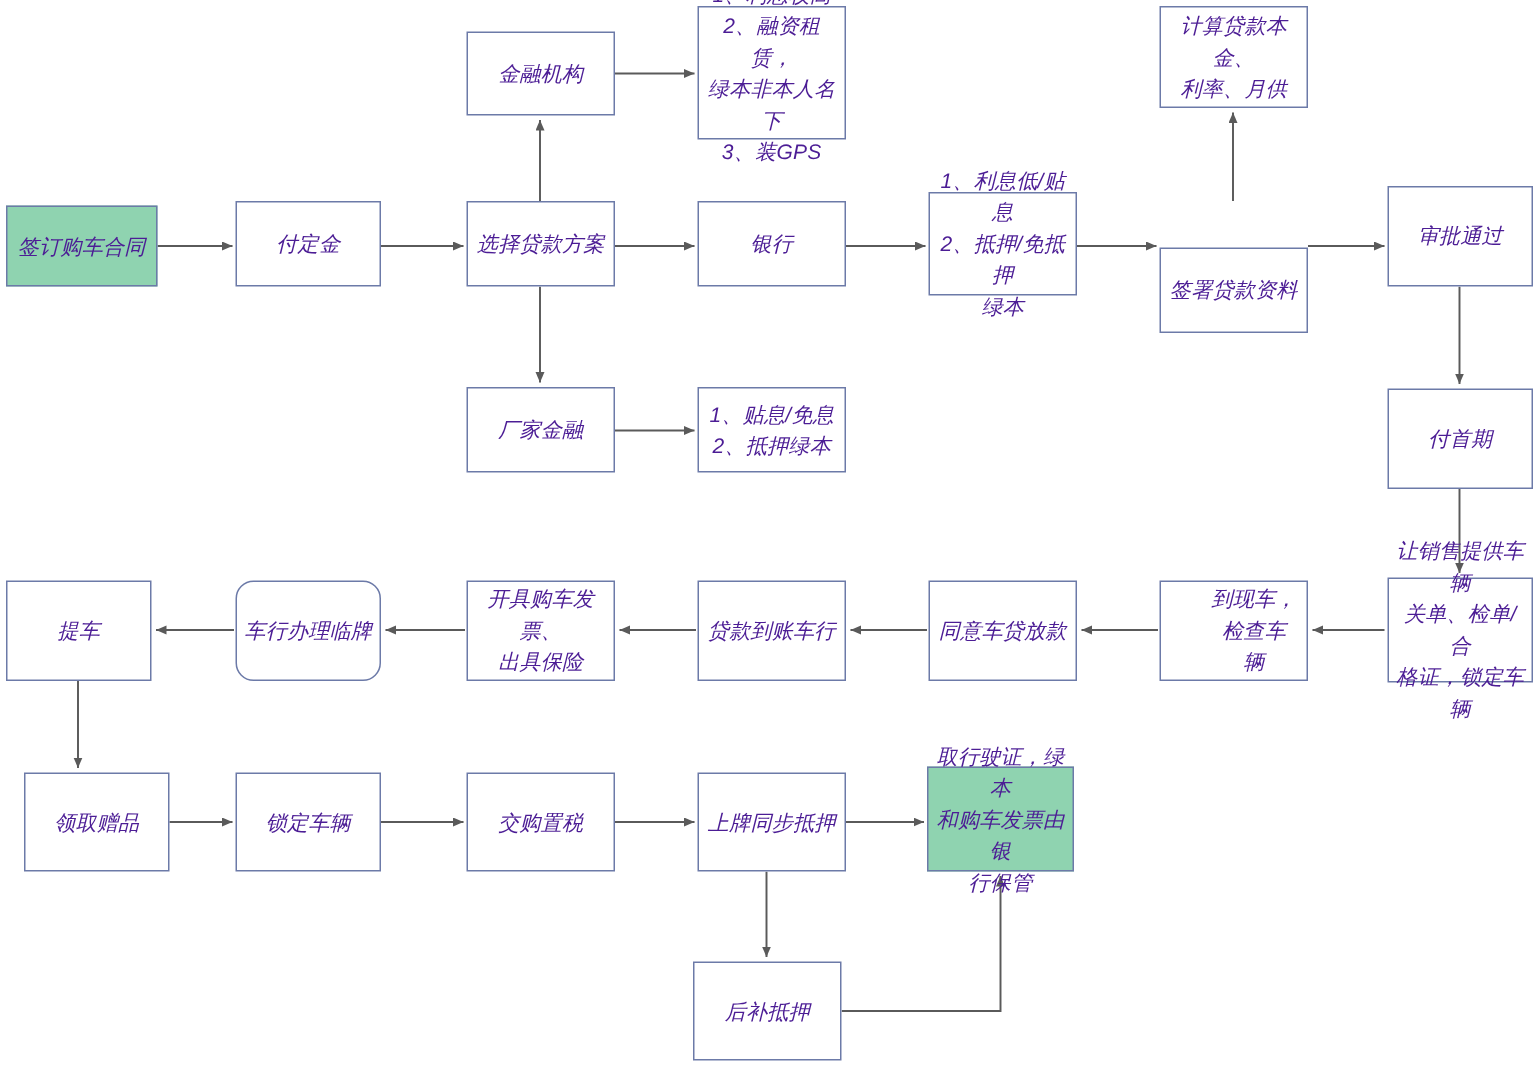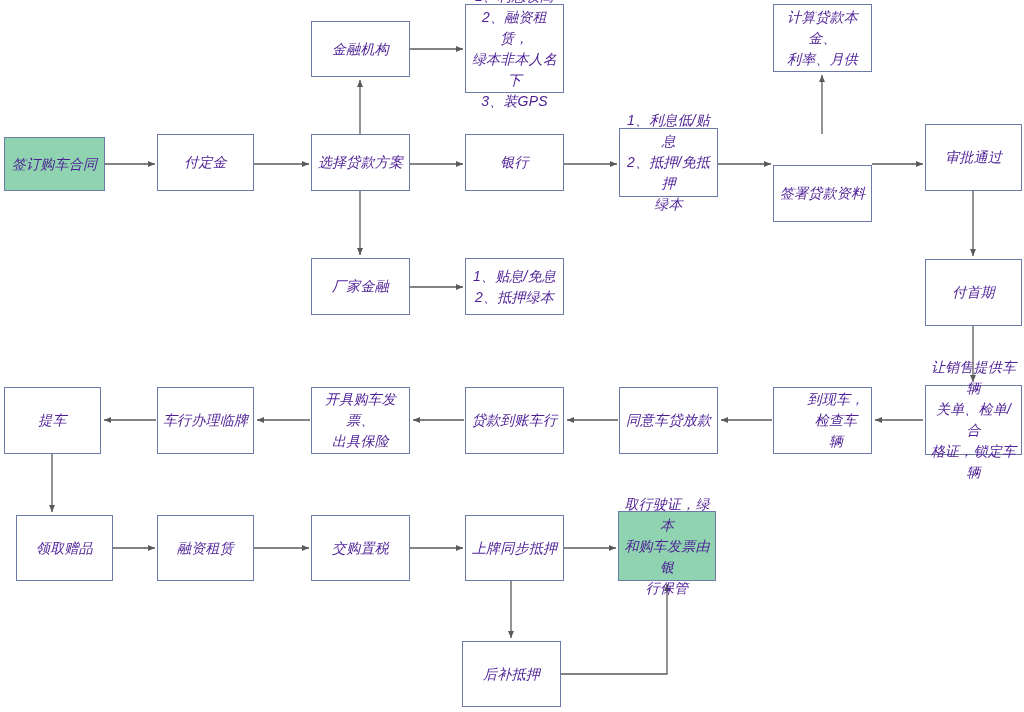--- a/index.html
+++ b/index.html
@@ -175,34 +175,34 @@
 
   <div class="node" style="left:465px;top:387px;width:99px;height:67px;">
     <span class="node-label">贷款到账车行</span>
   </div>
 
   <div class="node" style="left:311px;top:387px;width:99px;height:67px;">
     <span class="node-label">开具购车发票、
 出具保险</span>
   </div>
 
-  <div class="node" style="left:157px;top:387px;width:97px;height:67px;">
+  <div class="node" style="left:157px;top:387px;width:97px;height:67px;border-radius:12px;">
     <span class="node-label">车行办理临牌</span>
   </div>
 
   <div class="node" style="left:4px;top:387px;width:97px;height:67px;">
     <span class="node-label">提车</span>
   </div>
 
   <div class="node" style="left:16px;top:515px;width:97px;height:66px;">
     <span class="node-label">领取赠品</span>
   </div>
 
   <div class="node" style="left:157px;top:515px;width:97px;height:66px;">
-    <span class="node-label">融资租赁</span>
+    <span class="node-label">锁定车辆</span>
   </div>
 
   <div class="node" style="left:311px;top:515px;width:99px;height:66px;">
     <span class="node-label">交购置税</span>
   </div>
 
   <div class="node" style="left:465px;top:515px;width:99px;height:66px;">
     <span class="node-label">上牌同步抵押</span>
   </div>
 

